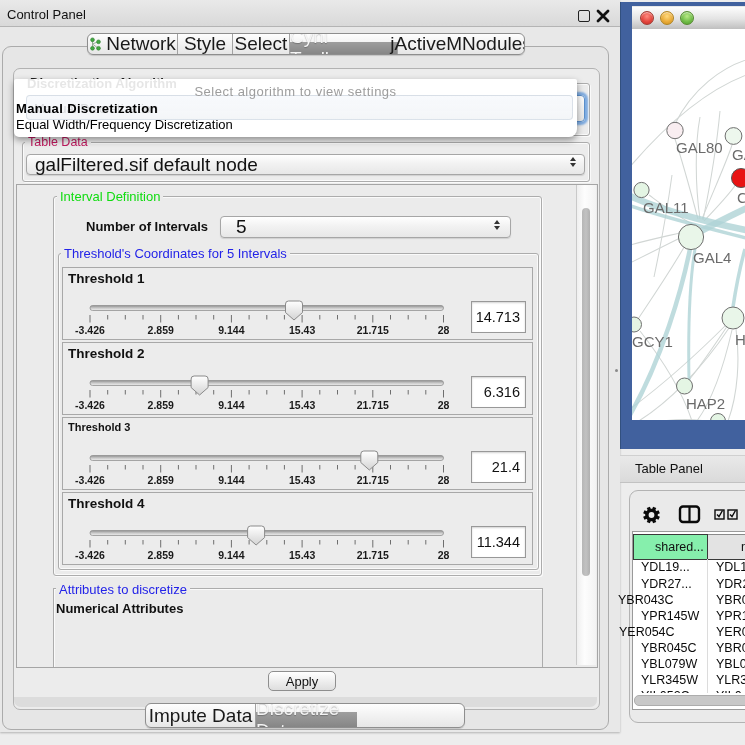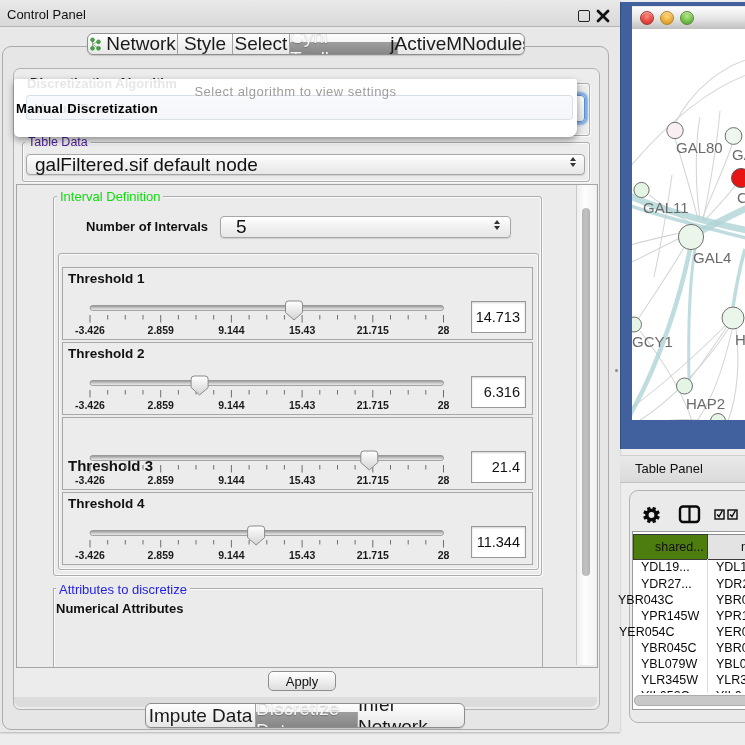--- a/index.html
+++ b/index.html
@@ -59,21 +59,21 @@
     <div class="sitem" style="width:126px;">jActiveMNodules</div>
   </div>
 
   <div class="etched abs" style="left:22px;top:83px;width:566px;height:51px;"></div>
   <div class="gtitle bold" style="left:27px;top:76px;background:#ECECEC;color:#222;font-size:13px;">Discretization Algorithm</div>
   <div class="combo" style="left:26px;top:95px;width:557px;height:25px;border-color:#5A8FCB;box-shadow:0 0 2px 3px rgba(90,150,220,0.75);">
     <div class="ctext">Manual Discretization</div>
   </div>
 
   <div class="etched abs" style="left:22px;top:142px;width:566px;height:38px;"></div>
-  <div class="gtitle" style="left:25px;top:136px;background:#ECECEC;color:#4c1d95;">Table Data</div>
+  <div class="gtitle" style="left:25px;top:136px;background:#ECECEC;color:#be185d;">Table Data</div>
   <div class="combo" style="left:26px;top:154px;width:557px;height:19px;">
     <div class="ctext">galFiltered.sif default node</div>
     <div class="arrows" style="right:6px;top:2px;">
         <div class="arrup" style="border-left-width:3.5px;border-right-width:3.5px;border-bottom-width:4.5px;"></div>
         <div class="arrdn" style="border-left-width:3.5px;border-right-width:3.5px;border-top-width:4.5px;"></div>
       </div>
   </div>
 
   <div class="abs" style="left:16px;top:184px;width:580px;height:482px;border:1px solid #A5A5A5;background:#EBEBEB;"></div>
 
@@ -85,20 +85,21 @@
   <div class="abs bold" style="left:86px;top:219px;font-size:13px;color:#111;">Number of Intervals</div>
   <div class="combo" style="left:220px;top:216px;width:289px;height:20px;">
     <div class="ctext" style="left:15px;">5</div>
     <div class="arrows" style="right:8px;top:3px;">
         <div class="arrup" style="border-left-width:3.5px;border-right-width:3.5px;border-bottom-width:4.5px;"></div>
         <div class="arrdn" style="border-left-width:3.5px;border-right-width:3.5px;border-top-width:4.5px;"></div>
       </div>
   </div>
 
   <div class="etched abs" style="left:58px;top:253px;width:479px;height:315px;"></div>
+  <div class="gtitle" style="left:61px;top:247px;background:#EBEBEB;color:#2323E8;font-size:13px;">Threshold's Coordinates for 5 Intervals</div>
 
   <div class="tbox" style="left:62px;top:267px;width:469px;height:71px;"></div>
   <div class="abs bold" style="left:68px;top:271px;font-size:13.5px;color:#111;">Threshold 1</div>
   <svg class="abs" style="left:62px;top:294px;" width="469" height="43">
       <defs>
         <linearGradient id="tr267" x1="0" y1="0" x2="0" y2="1">
           <stop offset="0" stop-color="#8E8E8E"></stop>
           <stop offset="0.5" stop-color="#C9C9C9"></stop>
           <stop offset="1" stop-color="#EFEFEF"></stop>
         </linearGradient>
@@ -177,21 +178,21 @@
       <line x1="328.5" y1="21" x2="328.5" y2="25.5" stroke="#6E6E6E" stroke-width="1"></line>
       <line x1="346.2" y1="21" x2="346.2" y2="25.5" stroke="#6E6E6E" stroke-width="1"></line>
       <line x1="363.8" y1="21" x2="363.8" y2="25.5" stroke="#6E6E6E" stroke-width="1"></line>
       <text x="310.8" y="39.5" font-size="10.5" font-weight="bold" fill="#1A1A1A" text-anchor="middle" font-family="Liberation Sans, sans-serif">21.715</text>
       <line x1="381.5" y1="21" x2="381.5" y2="28.5" stroke="#6E6E6E" stroke-width="1"></line>
       <text x="381.5" y="39.5" font-size="10.5" font-weight="bold" fill="#1A1A1A" text-anchor="middle" font-family="Liberation Sans, sans-serif">28</text>
       <path d="M 129.1,10 L 129.1,18.5 L 137.6,26 L 146.1,18.5 L 146.1,10 Q 146.1,7 143.1,7 L 132.1,7 Q 129.1,7 129.1,10 Z" fill="url(#th342)" stroke="#8A8A8A" stroke-width="1"></path>
     </svg>
   <div class="numfield" style="left:471px;top:376px;width:48px;height:30px;">6.316</div>
   <div class="tbox" style="left:62px;top:417px;width:469px;height:71px;"></div>
-  <div class="abs bold" style="left:68px;top:421px;font-size:15px;color:#111;margin-top:36px;">Threshold 3</div>
+  <div class="abs bold" style="left:68px;top:421px;font-size:11px;color:#111;">Threshold 3</div>
   <svg class="abs" style="left:62px;top:444px;" width="469" height="43">
       <defs>
         <linearGradient id="tr417" x1="0" y1="0" x2="0" y2="1">
           <stop offset="0" stop-color="#8E8E8E"></stop>
           <stop offset="0.5" stop-color="#C9C9C9"></stop>
           <stop offset="1" stop-color="#EFEFEF"></stop>
         </linearGradient>
         <linearGradient id="th417" x1="0" y1="0" x2="0" y2="1">
           <stop offset="0" stop-color="#FFFFFF"></stop>
           <stop offset="1" stop-color="#D3D3D3"></stop>
@@ -276,29 +277,29 @@
 
   <div class="abs" style="left:53px;top:588px;width:488px;height:78px;border:1px solid #ACACAC;border-bottom:none;box-shadow:inset 1px 1px 0 #FAFAFA;"></div>
   <div class="gtitle" style="left:56px;top:583px;background:#EBEBEB;color:#2323E8;font-size:13px;">Attributes to discretize</div>
   <div class="abs bold" style="left:56px;top:601px;font-size:13px;color:#111;">Numerical Attributes</div>
 
   <div class="abs" style="left:268px;top:671px;width:66px;height:18px;border:1px solid #8E8E8E;border-radius:5px;background:linear-gradient(#FFFFFF,#DEDEDE);display:flex;align-items:center;justify-content:center;font-size:13px;color:#111;">Apply</div>
 
   <div class="seg" style="left:145px;top:703px;width:318px;height:23px;">
     <div class="sitem" style="width:109px;">Impute Data</div>
     <div class="sitem sel" style="width:101px;">Discretize Data</div>
-    <div class="sitem" style="width:106px;">Infer Network</div>
   </div>
 
   <div class="abs" style="left:14px;top:79px;width:563px;height:58px;background:#FFFFFF;border-radius:2px 2px 8px 5px;box-shadow:0 3px 7px rgba(0,0,0,0.4);"></div>
   <div class="abs bold" style="left:27px;top:76px;font-size:13px;color:rgba(50,50,50,0.12);">Discretization Algorithm</div>
   <div class="abs" style="left:26px;top:95px;width:545px;height:23px;border:1px solid rgba(120,140,170,0.22);border-radius:4px;background:linear-gradient(rgba(240,244,250,0.5),rgba(228,232,238,0.4));"></div>
   <div class="abs" style="left:34px;top:101px;font-size:13px;color:rgba(40,40,40,0.15);">Manual Discretization</div>
   <div class="abs" style="left:14px;top:84px;width:563px;text-align:center;font-size:13px;letter-spacing:0.5px;color:#9D9D9D;">Select algorithm to view settings</div>
   <div class="abs bold" style="left:16px;top:101px;font-size:13px;letter-spacing:0.4px;color:#000;">Manual Discretization</div>
+  <div class="abs" style="left:16px;top:117px;font-size:13px;color:#000;">Equal Width/Frequency Discretization</div>
 
   <div class="abs" style="left:615px;top:369px;width:3px;height:3px;background:#8A8A8A;border-radius:50%;"></div>
 
   <div class="abs" style="left:620px;top:2px;width:125px;height:447px;background:#41619E;border-left:1px solid #32507F;"></div>
 
   <div class="abs" style="left:632px;top:6px;width:113px;height:22px;background:linear-gradient(#FDFDFD,#E3E3E3 55%,#BFBFBF);border-bottom:1px solid #808080;border-top:1px solid #E8E8E8;"></div>
   <div class="abs" style="left:641px;top:12px;width:12px;height:12px;border-radius:50%;background:radial-gradient(circle at 50% 35%,#FF8A80,#E2423A 60%,#C22F28);border:1px solid #A03A32;box-shadow:inset 0 1px 1px rgba(255,255,255,0.6);margin:-1px 0 0 -1px;"></div>
   <div class="abs" style="left:661px;top:12px;width:12px;height:12px;border-radius:50%;background:radial-gradient(circle at 50% 35%,#FFD97E,#E8A833 60%,#C98E22);border:1px solid #B08420;box-shadow:inset 0 1px 1px rgba(255,255,255,0.6);margin:-1px 0 0 -1px;"></div>
   <div class="abs" style="left:681px;top:12px;width:12px;height:12px;border-radius:50%;background:radial-gradient(circle at 50% 35%,#B8E986,#6CBA44 60%,#549A30);border:1px solid #558A2E;box-shadow:inset 0 1px 1px rgba(255,255,255,0.6);margin:-1px 0 0 -1px;"></div>
 
@@ -364,21 +365,21 @@
       <line x1="13.7" y1="8.3" x2="17.2" y2="6.8" stroke="#0A0A0A" stroke-width="3.4"></line>
       <circle cx="9.5" cy="10.0" r="4.6" fill="none" stroke="#0A0A0A" stroke-width="3.4"></circle>
       <rect x="38" y="1.5" width="19" height="15.5" rx="3" fill="none" stroke="#0A0A0A" stroke-width="2.4"></rect>
       <line x1="47.5" y1="1.5" x2="47.5" y2="17" stroke="#0A0A0A" stroke-width="2.2"></line>
       <rect x="73" y="5" width="9" height="9" fill="none" stroke="#0A0A0A" stroke-width="1.4"></rect>
       <path d="M 75,9.5 L 77,11.5 L 80.5,5.5" fill="none" stroke="#0A0A0A" stroke-width="1.4"></path>
       <rect x="86" y="5" width="9" height="9" fill="none" stroke="#0A0A0A" stroke-width="1.4"></rect>
       <path d="M 88,9.5 L 90,11.5 L 93.5,5.5" fill="none" stroke="#0A0A0A" stroke-width="1.4"></path>
     </svg>
     <div class="abs" style="left:632px;top:531px;width:113px;height:177px;background:#FFF;border-left:1px solid #9A9A9A;border-top:1px solid #9A9A9A;border-bottom:1px solid #9A9A9A;"></div>
-    <div class="abs" style="left:633px;top:534px;width:73px;height:24px;background:#4d7c0f;border:1px solid #3A3A3A;display:flex;align-items:center;font-size:12.5px;color:#111;">
+    <div class="abs" style="left:633px;top:534px;width:73px;height:24px;background:#86efac;border:1px solid #3A3A3A;display:flex;align-items:center;font-size:12.5px;color:#111;">
       <span style="margin-left:21px;">shared...</span>
     </div>
     <div class="abs" style="left:708px;top:534px;width:37px;height:24px;background:#E3E3E3;border-top:1px solid #8A8A8A;border-bottom:1px solid #3A3A3A;font-size:12.5px;color:#111;display:flex;align-items:center;">
       <span style="margin-left:33px;">name</span>
     </div>
     <div class="rowtxt" style="left:641px;top:560px;">YDL19...</div>
     <div class="rowtxt" style="left:716px;top:560px;">YDL1</div>
     <div class="rowtxt" style="left:641px;top:577px;">YDR27...</div>
     <div class="rowtxt" style="left:716px;top:577px;">YDR2</div>
     <div class="rowtxt" style="left:618px;top:593px;text-align:center;">YBR043C</div>

